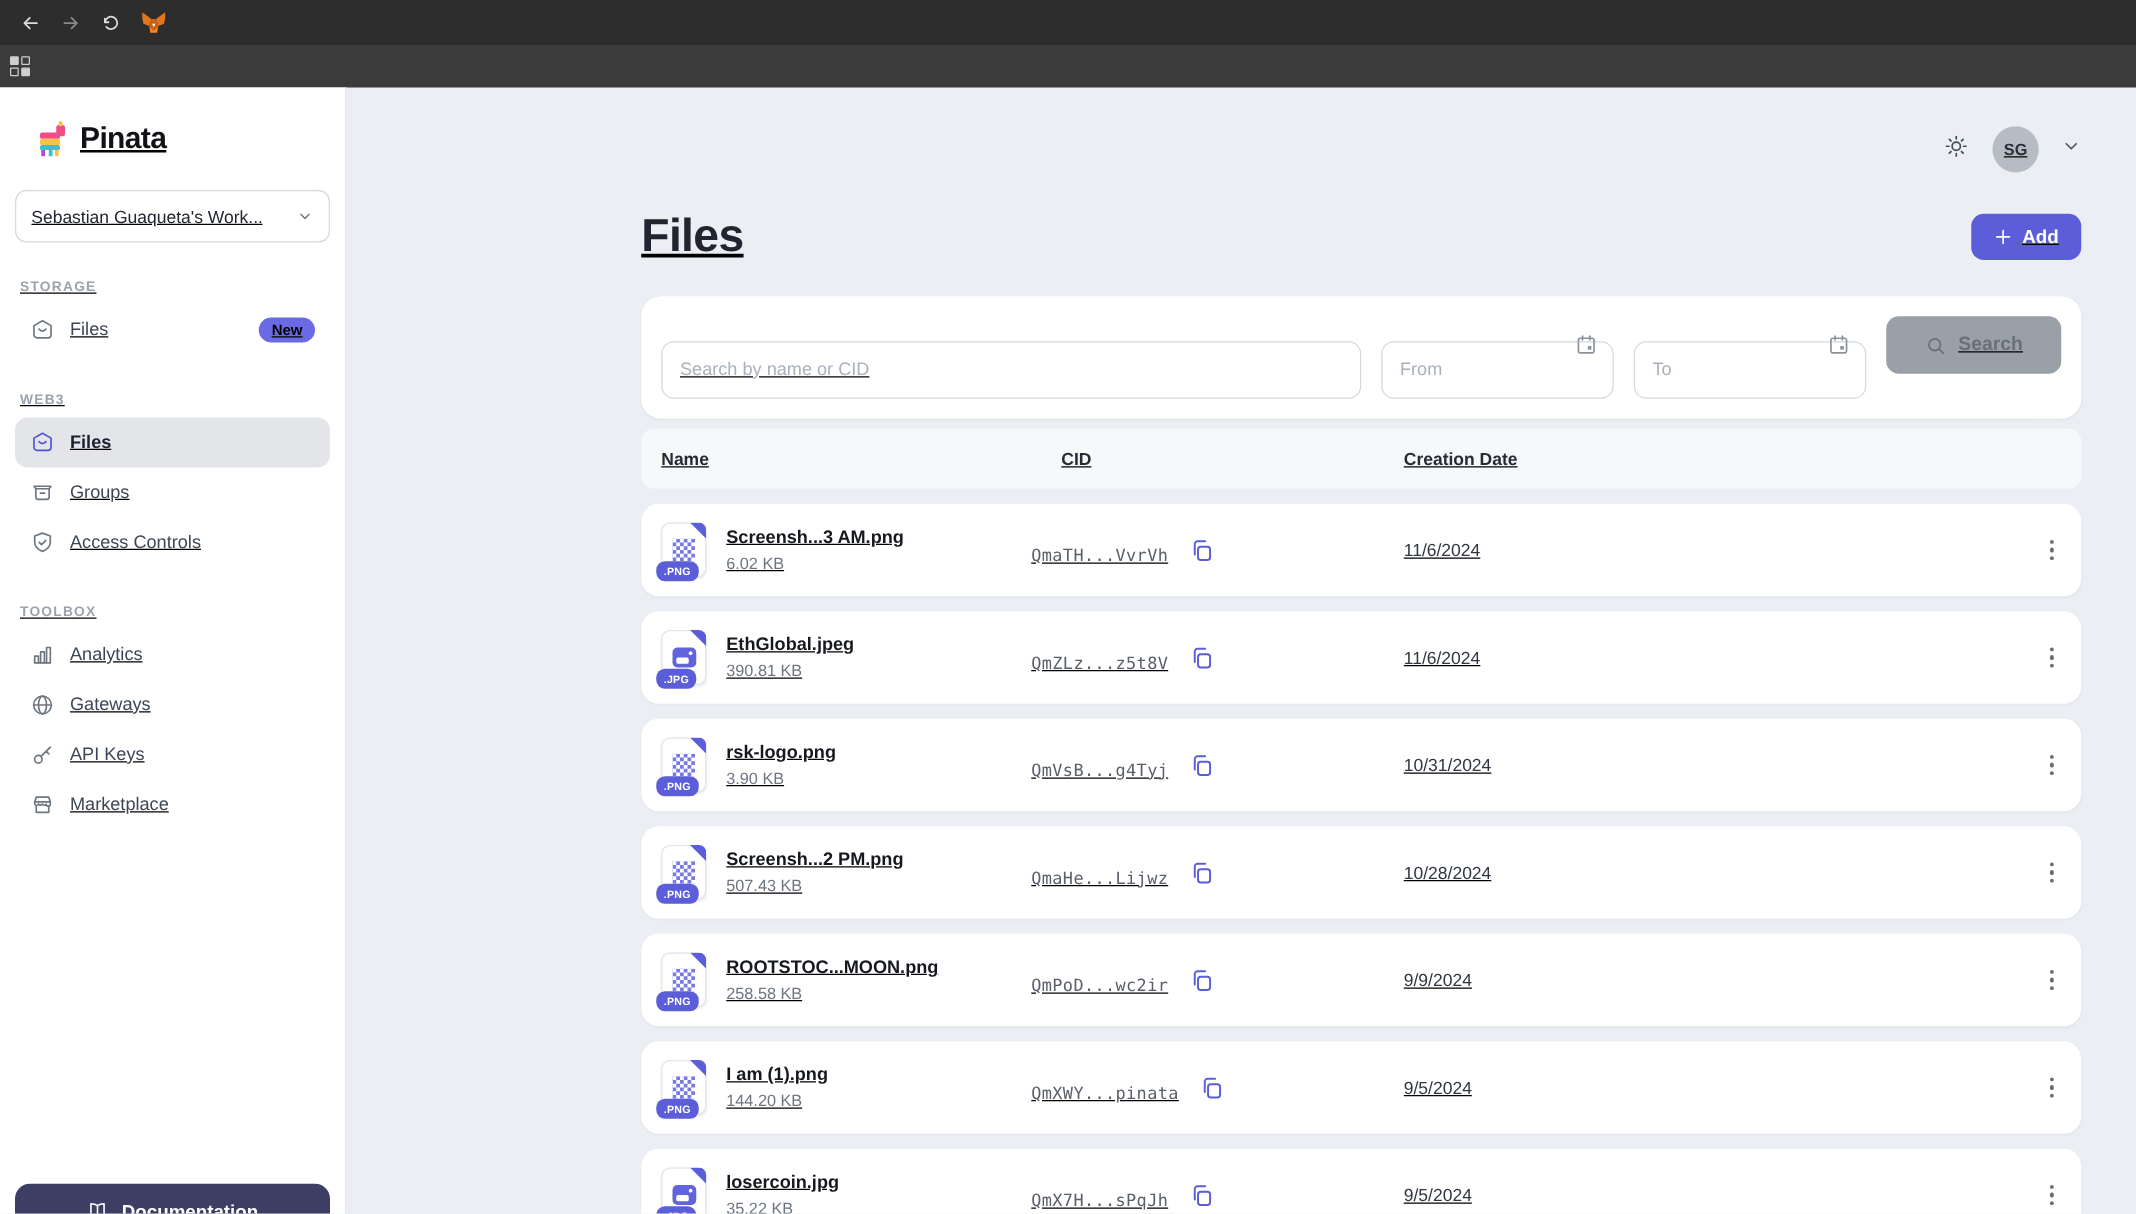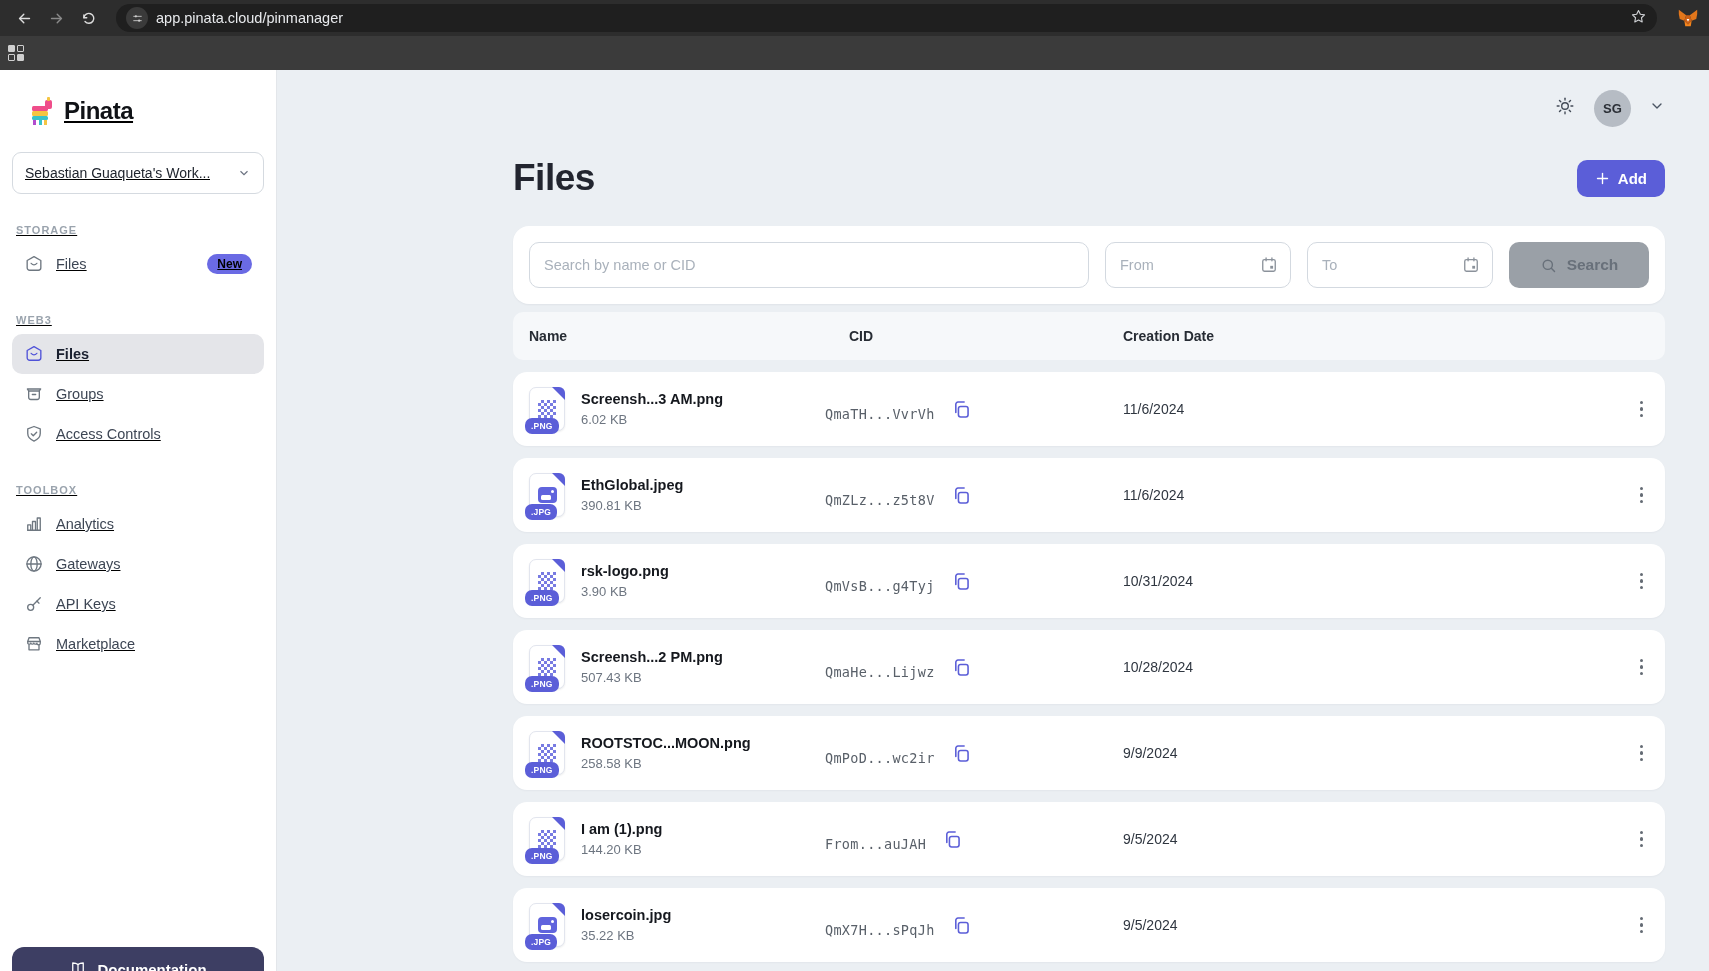--- a/index.html
+++ b/index.html
@@ -35,32 +35,32 @@
   .nav-item.active { background:#e4e5e9; color:#1a2030; font-weight:600; }
   .nav-item .ico { width:20px; height:20px; display:flex; }
   .nav-item .ico svg { width:20px; height:20px; stroke:#6e7780; stroke-width:1.6; fill:none; stroke-linecap:round; stroke-linejoin:round; }
   .nav-item.active .ico svg { stroke:#4f52d8; }
   .nav-item .lbl { flex:1; }
   .badge-new { background:#6a6ae4; color:#000000; font-size:12px; font-weight:600; padding:3px 10px; border-radius:999px; }
   .doc-btn { position:absolute; left:12px; right:12px; bottom:-20px; height:44px; background:#3d3e63; border:none; border-radius:12px; color:#fff; font-size:15px; font-weight:600; display:flex; align-items:center; justify-content:center; gap:10px; cursor:pointer; font-family:inherit; }
   .doc-btn svg { width:18px; height:18px; stroke:#fff; stroke-width:1.7; fill:none; stroke-linecap:round; stroke-linejoin:round; }
 
   
-  .content { flex:1; padding:0 44px 0 236px; overflow:hidden; }
+  .content { flex:1; padding:11px 44px 0 236px; overflow:hidden;text-decoration:underline; }
   .topbar { margin-top:18px; height:40px; display:flex; align-items:center; justify-content:flex-end; gap:18px; }
   .theme-btn svg { width:22px; height:22px; stroke:#434b57; stroke-width:1.5; fill:none; stroke-linecap:round; }
   .avatar { width:37px; height:37px; border-radius:50%; background:#b6bcc4; display:flex; align-items:center; justify-content:center; font-size:13px; font-weight:700; color:#2b2f36; cursor:pointer; }
   .acct-chevron svg { width:16px; height:16px; stroke:#4b5563; stroke-width:2; fill:none; stroke-linecap:round; stroke-linejoin:round; }
   .title-row { margin-top:26px; display:flex; align-items:center; justify-content:space-between; height:48px; }
   .page-title { font-size:37px; font-weight:800; color:#22252f; letter-spacing:-0.5px; }
   .add-btn { background:#5b5ed8; border:none; border-radius:10px; height:37px; padding:0 18px; color:#fff; font-size:15px; font-weight:600; display:flex; align-items:center; gap:8px; cursor:pointer; font-family:inherit; }
   .add-btn svg { width:15px; height:15px; stroke:#fff; stroke-width:2.2; stroke-linecap:round; }
 
   .filter-card { margin-top:24px; background:#fff; border-radius:16px; padding:16px; display:flex; gap:16px; box-shadow:0 1px 2px rgba(16,24,40,.05); }
-  .txt-input { height:46px; border:1px solid #d3d9e0; border-radius:10px; font-size:14.5px; padding:0 14px; color:#1f2430; background:#fff; font-family:inherit; outline:none; }
+  .txt-input { height:46px; border:1px solid #d3d9e0; border-radius:10px; font-size:14.5px; padding:0 14px; color:#1f2430; background:#fff; font-family:inherit; outline:none;margin-top:20px; }
   .txt-input::placeholder { color:#a9b1bb; }
   .search-input { flex:1; }
   .date-wrap { position:relative; width:186px; }
   .date-wrap input { width:100%; }
   .date-wrap .cal { position:absolute; right:12px; top:13px; width:20px; height:20px; }
   .cal svg { width:20px; height:20px; stroke:#8b929b; stroke-width:1.6; fill:none; stroke-linecap:round; }
   .search-btn { width:140px; height:46px; border:none; border-radius:10px; background:#9aa0a7; color:#68707a; font-size:15.5px; font-weight:600; display:flex; align-items:center; justify-content:center; gap:10px; font-family:inherit; cursor:default; }
   .search-btn svg { width:17px; height:17px; stroke:#68707a; stroke-width:2; fill:none; stroke-linecap:round; }
 
   .thead { margin-top:8px; background:#f6f8fa; border-radius:10px; height:48px; display:grid; grid-template-columns:296px 258px 1fr 48px; align-items:center; padding:0 16px; font-size:14px; font-weight:700; color:#272c34; }
@@ -100,36 +100,20 @@
     <svg viewBox="0 0 24 24">
         <path d="M5 12h13"></path>
         <path d="M13 6l6 6-6 6"></path>
       </svg>
   </div>
   <div class="nav-btn">
     <svg viewBox="0 0 24 24">
         <path d="M5.5 11a7 7 0 1 1 1.6 5.3"></path>
         <path d="M5.5 7v4h4"></path>
       </svg>
-  </div>
-  <div class="url-pill">
-    <span class="chip">
-      <svg viewBox="0 0 24 24">
-          <path d="M5 8h14"></path>
-          <circle cx="9" cy="8" r="2" fill="#cfcfcf" stroke="none"></circle>
-          <path d="M5 16h14"></path>
-          <circle cx="15" cy="16" r="2" fill="#cfcfcf" stroke="none"></circle>
-        </svg>
-    </span>
-    <span class="url-text">app.pinata.cloud/pinmanager</span>
-    <span class="star">
-      <svg viewBox="0 0 24 24">
-          <path d="M12 3.5l2.6 5.4 5.9.8-4.3 4.1 1 5.9-5.2-2.8-5.2 2.8 1-5.9L3.5 9.7l5.9-.8z"></path>
-        </svg>
-    </span>
   </div>
   <svg class="ext-icon" viewBox="0 0 24 24">
     <polygon points="2,3 10,9 8,15 3,13 2,8" fill="#e2761b"></polygon>
     <polygon points="22,3 14,9 16,15 21,13 22,8" fill="#e2761b"></polygon>
     <polygon points="10,9 14,9 16,15 12,19 8,15" fill="#cd6116"></polygon>
     <polygon points="8,15 12,19 16,15 15,21 9,21" fill="#f6851b"></polygon>
     <polygon points="10.5,13 13.5,13 12,16" fill="#fff"></polygon>
   </svg>
 </div>
 <div class="chrome-row2">
@@ -480,21 +464,21 @@
               <i class="fold"></i>
               <i class="glyph-png"></i>
               <span class="type-badge">.PNG</span>
             </div>
             <div>
               <div class="f-name">I am (1).png</div>
               <div class="f-size">144.20 KB</div>
             </div>
           </div>
           <div class="cid-cell">
-            <span class="cid-text">From...auJAH</span>
+            <span class="cid-text">QmXWY...pinata</span>
             <button class="copy-btn">
               <svg viewBox="0 0 24 24">
                 <rect x="8.5" y="8.5" width="11" height="12" rx="2.5"></rect>
                 <path d="M5.5 15.5V6a2.5 2.5 0 0 1 2.5-2.5h7"></path>
               </svg>
             </button>
           </div>
           <div class="date-text c-date">9/5/2024</div>
           <button class="kebab">
             <i></i>

